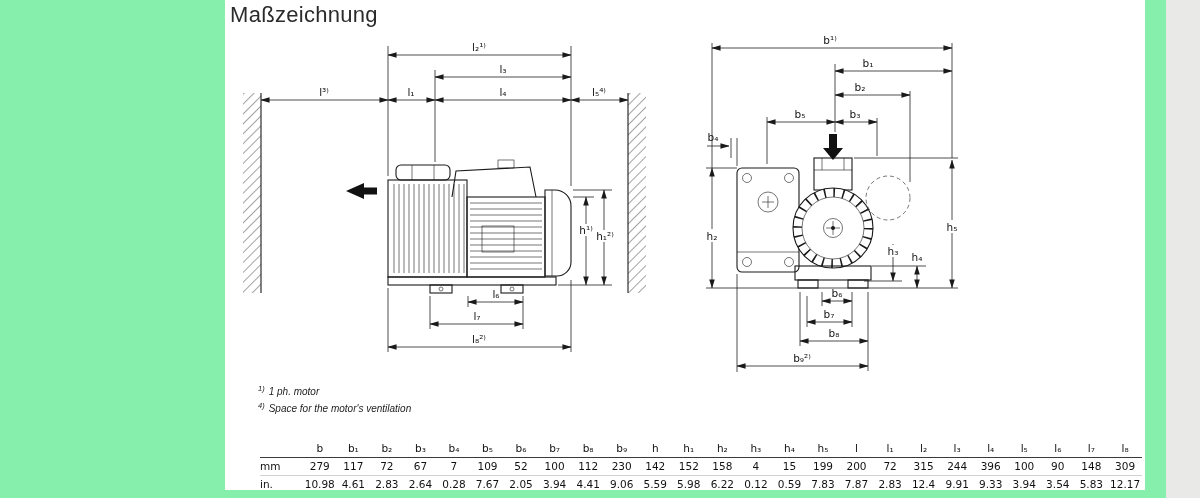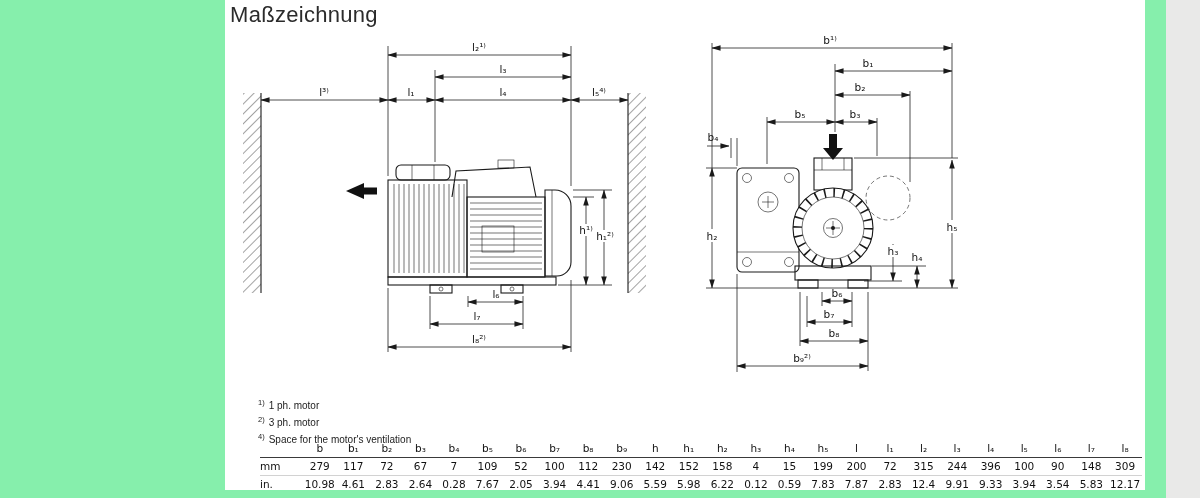--- a/index.html
+++ b/index.html
@@ -12,21 +12,21 @@
   
   .ol { fill:none; stroke:#1a1a1a; stroke-width:1.1; }
   .th { fill:none; stroke:#1a1a1a; stroke-width:0.6; }
   .dm { fill:none; stroke:#222222; stroke-width:0.8; }
   .dmA { marker-start:url(#ah); marker-end:url(#ah); }
   .dmE { marker-end:url(#ah); }
   text.lb { font-family:"DejaVu Sans", sans-serif; font-size:10.5px; fill:#141414; text-anchor:middle; }
   .lbg { fill:#ffffff; stroke:none; }
 
   
-  .footnotes { position:absolute; left:258px; top:396px; font-size:10px; color:#1c1c1c; line-height:13.5px; }
+  .footnotes { position:absolute; left:258px; top:382px; font-size:10px; color:#1c1c1c; line-height:13.5px;font-style:italic; }
   .footnotes sup { font-size:7.5px; margin-right:4px; }
 
   
   .tablewrap { position:absolute; left:260px; top:440px; }
   table.dims { border-collapse:collapse; table-layout:fixed; width:882px; font-family:"DejaVu Sans", sans-serif; font-size:10.5px; color:#111; }
   table.dims th, table.dims td { font-weight:400; text-align:center; padding:2px 0 3px; white-space:nowrap; }
   table.dims th.rl, table.dims td.rl { width:36px; text-align:left; padding-right:7px; }
   table.dims thead tr { border-bottom:1px solid #3a3a3a; }
   table.dims tbody tr:first-child { border-bottom:1px solid #d2d2d2; }
 </style>
@@ -194,21 +194,20 @@
         <text class="lb" x="837" y="297">b₆</text>
         <text class="lb" x="829" y="318">b₇</text>
         <text class="lb" x="834" y="337">b₈</text>
         <text class="lb" x="802" y="362">b₉²⁾</text>
       </g>
     </g>
   </svg>
 
   <div class="footnotes">
     <div><sup>1)</sup><span>1 ph. motor</span></div>
-    <div><sup>2)</sup><span>3 ph. motor</span></div>
     <div><sup>4)</sup><span>Space for the motor's ventilation</span></div>
   </div>
 
   <div class="tablewrap">
     <table class="dims">
       <thead>
         <tr>
             <th class="rl"></th>
             <th>b</th>
             <th>b₁</th>

